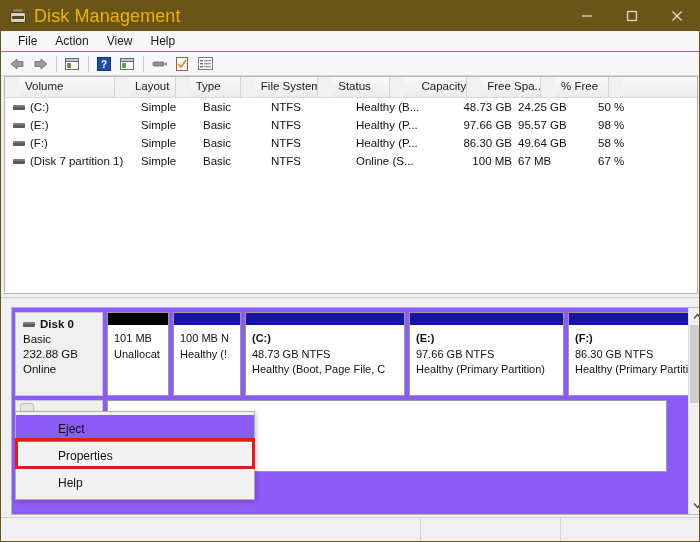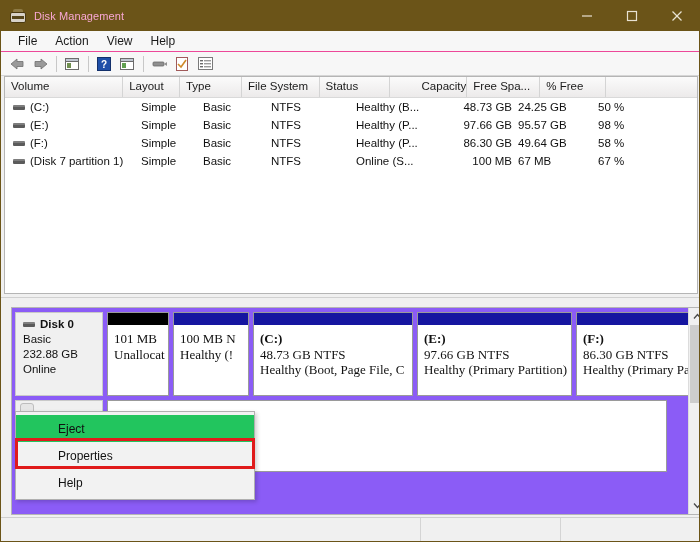--- a/index.html
+++ b/index.html
@@ -44,22 +44,22 @@
     width: 12px; height: 3px;
     background: #55451a;
   }
   .ti-top {
     position: absolute; left: 4px; top: 1px;
     width: 10px; height: 4px;
     background: #8d7a45;
     border-radius: 2px 2px 0 0;
   }
   .title-text {
-    color: #f9a8d4;
-    font-size: 11px;
+    color: #eab308;
+    font-size: 18px;
     letter-spacing: 0.1px;
   }
   .win-controls {
     position: absolute; right: 0; top: 0;
     height: 30px;
     display: flex;
   }
   .win-btn {
     width: 45px; height: 30px;
     display: flex; align-items: center; justify-content: center;
@@ -118,20 +118,21 @@
     border-bottom: 1px solid #d9d9d9;
   }
   .hcell {
     font-size: 11.5px;
     color: #1a1a1a;
     padding: 3px 0 0 6px;
     border-right: 1px solid #d4d4d4;
     background: linear-gradient(to bottom,#fbfbfb,#eceaea);
     white-space: nowrap;
     overflow: hidden;
+    margin-left: 14px;
   }
   .row {
     display: flex;
     height: 18px;
     align-items: center;
   }
   .cell {
     font-size: 11.5px;
     color: #111;
     padding-left: 6px;
@@ -214,26 +215,25 @@
     border: 1px solid #9a9a9a;
     background: #ffffff;
     margin-right: 4px;
     display: flex;
     flex-direction: column;
     overflow: hidden;
   }
   .part-bar { height: 12px; flex: none; }
   .part-body {
     padding: 6px 0 0 6px;
-    font-size: 13px;
+    font-size: 11px;
     color: #111;
     line-height: 15.5px;
     overflow: hidden;
     white-space: nowrap;
-    font-family: Liberation Serif, serif;
   }
   .part-name { font-weight: bold; }
 
   
   .disk-row-2 { display: flex; padding: 0 0 0 3px; height: 80px; }
 
   
   .vscroll {
     position: absolute;
     right: 0; top: 0;
@@ -281,21 +281,21 @@
   }
   .ctx-item {
     height: 27px;
     display: flex;
     align-items: center;
     padding-left: 42px;
     font-size: 12px;
     color: #111;
   }
   .ctx-item.selected {
-    background: #22c55e;
+    background: #8b5cf6;
   }
   .redbox {
     position: absolute;
     left: 14px; top: 437px;
     width: 240px; height: 31px;
     border: 3px solid #e01b1b;
     z-index: 50;
     pointer-events: none;
   }
   
@@ -496,21 +496,21 @@
       <div class="parts">
         <div class="part" style="width:62px">
           <div class="part-bar" style="background:#000000"></div>
           <div class="part-body">
             <div class="part-name"></div>
             <div>101 MB</div>
             <div>Unallocat</div>
           </div>
         </div>
 
-        <div class="part" style="width:76px">
+        <div class="part" style="width:68px">
           <div class="part-bar" style="background:#1515a0"></div>
           <div class="part-body">
             <div class="part-name"></div>
             <div>100 MB N</div>
             <div>Healthy (!</div>
           </div>
         </div>
 
         <div class="part" style="width:160px">
           <div class="part-bar" style="background:#1515a0"></div>

